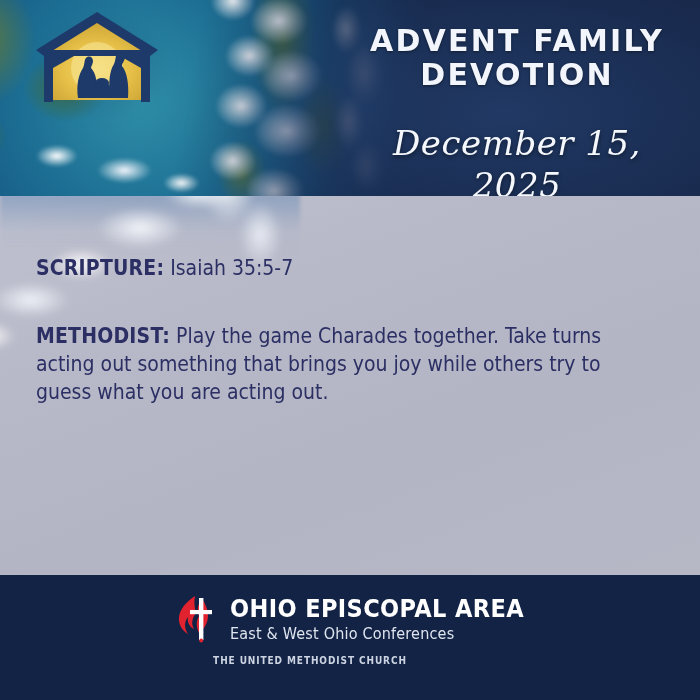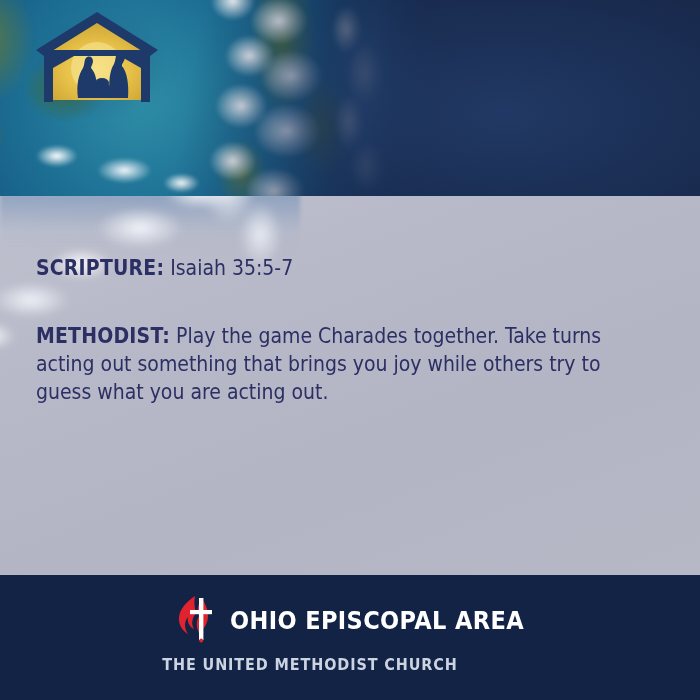--- a/index.html
+++ b/index.html
@@ -310,21 +310,21 @@
   }
   .org-denom {
     position: absolute;
     left: 0;
     top: 80px;
     width: 620px;
     text-align: center;
     color: #ccd4e2;
     font-family: "DejaVu Sans Condensed", "Liberation Sans Narrow", "Liberation Sans", sans-serif;
     font-weight: bold;
-    font-size: 16px;
+    font-size: 10px;
     letter-spacing: 0.9px;
   }
 </style>
 </head>
 <body>
 
 <div class="poster">
 
   <div class="header">
 
@@ -373,20 +373,22 @@
         <rect x="22" y="42" width="9" height="54" fill="#1d3a6b"></rect>
         <rect x="119" y="42" width="9" height="54" fill="#1d3a6b"></rect>
 
         <rect x="26" y="44" width="98" height="6" fill="#1d3a6b"></rect>
 
         <path d="M31,50 L52,50 L31,62 Z" fill="#1d3a6b"></path>
         <path d="M119,50 L98,50 L119,62 Z" fill="#1d3a6b"></path>
       </svg>
     </div>
 
+    <div class="header-title">ADVENT FAMILY DEVOTION</div>
+    <div class="header-date">December 15, 2025</div>
   </div>
 
   <div class="bodyarea">
     <div class="body-sky"></div>
     <div class="body-cloud"></div>
     <div class="body-cloud2"></div>
 
     <div class="content">
 
       <p class="block">
@@ -412,19 +414,20 @@
 
           <rect x="27" y="5" width="4.4" height="42" fill="#ffffff"></rect>
           <rect x="18" y="17" width="22" height="4.2" fill="#ffffff"></rect>
 
           <circle cx="29.2" cy="47.5" r="1.9" fill="#e0232e"></circle>
         </svg>
       </div>
 
       <div class="logo-text">
         <div class="org-name">OHIO EPISCOPAL AREA</div>
+        <div class="org-sub">East &amp; West Ohio Conferences</div>
       </div>
 
     </div>
     <div class="org-denom">THE UNITED METHODIST CHURCH</div>
   </div>
 
 </div>
 
 </body></html>

